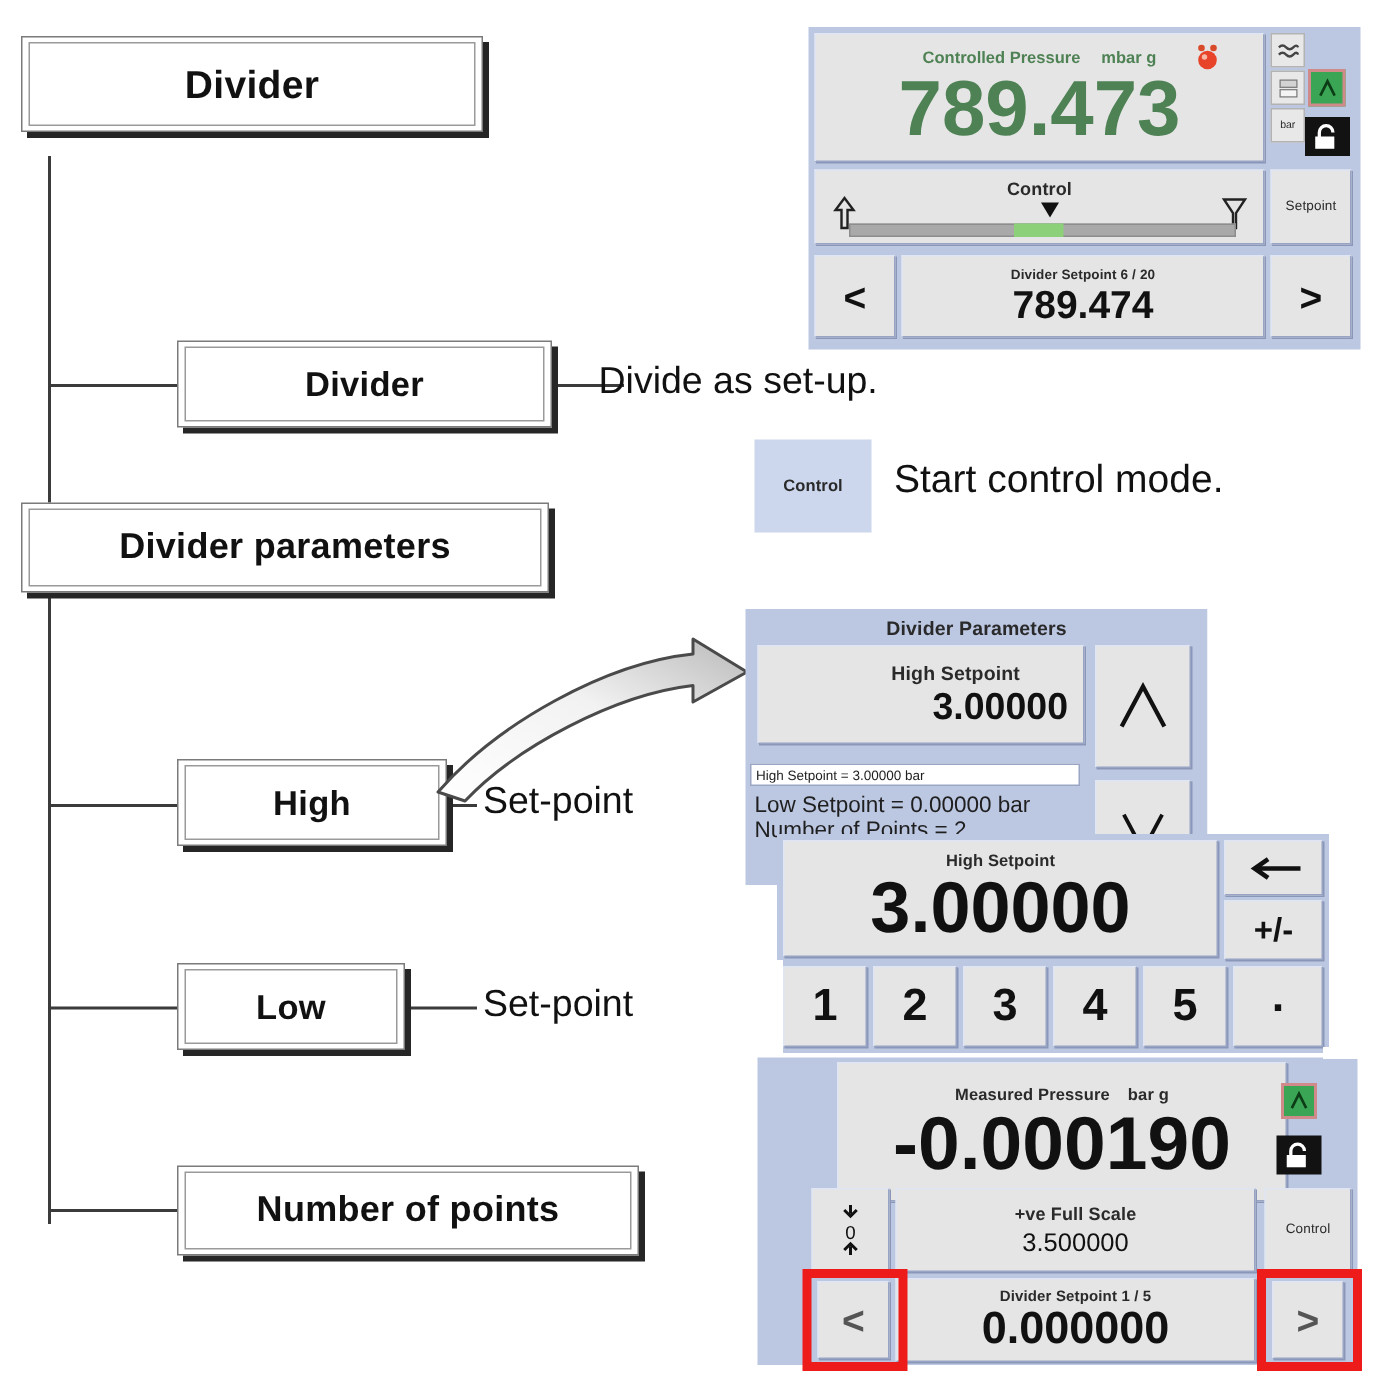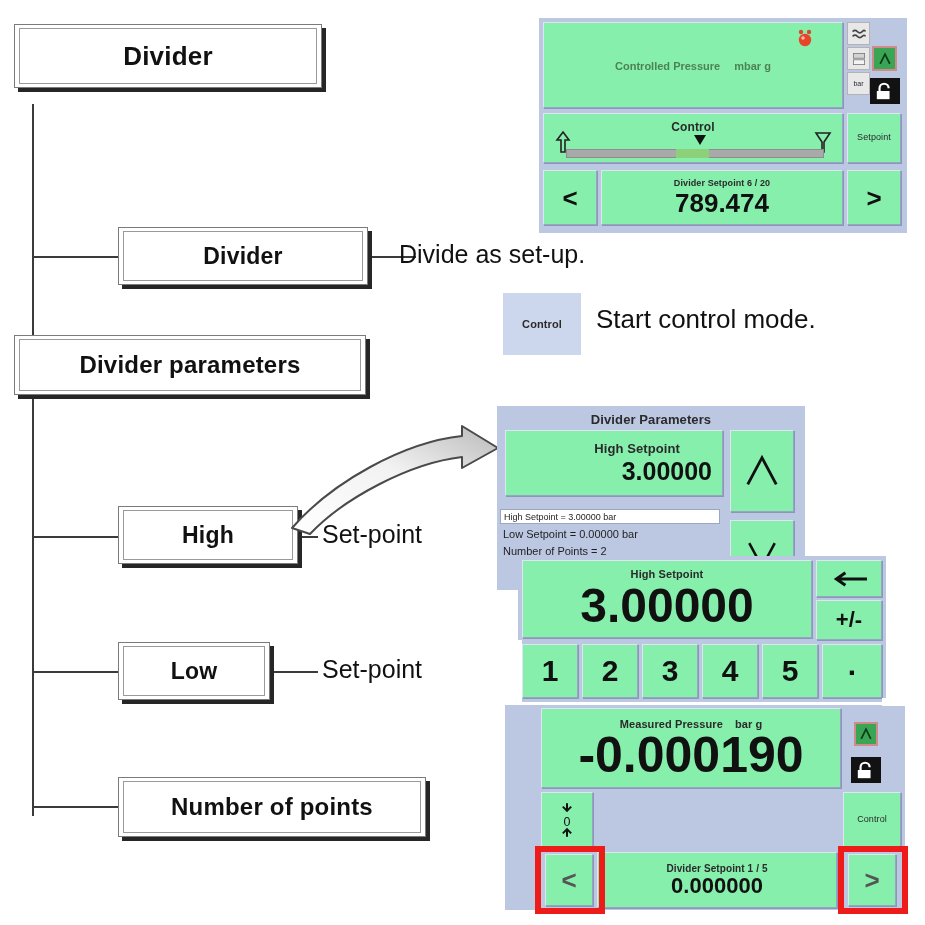--- a/index.html
+++ b/index.html
@@ -39,21 +39,21 @@
   }
 
   
   .dev{
     position:absolute;
     background:#bcc7e2;
     box-sizing:border-box;
   }
   .key{
     position:absolute;
-    background:#86efac;
+    background:#e5e5e5;
     border:1px solid #98a4c4;
     border-top-color:#dfe5f3;
     border-left-color:#dfe5f3;
     box-sizing:border-box;
     box-shadow:1px 1px 0 0 #8b97b8;
     display:flex;align-items:center;justify-content:center;
     color:#1b1b1b;
   }
   .key .stack{display:flex;flex-direction:column;align-items:center;justify-content:center;width:100%;}
   .cap{font-size:10px;font-weight:bold;color:#2a2a2a;line-height:1.1;letter-spacing:.1px;}
@@ -70,21 +70,21 @@
   .tile{position:absolute;box-sizing:border-box;display:flex;align-items:center;justify-content:center;}
   .tile-grey{background:#e8e8e8;border:1px solid #b3b3b3;}
   .tile-green{background:#3aa655;border:2px solid #d08a8a;}
   .tile-black{background:#121212;}
 
   .redbox{position:absolute;border:6px solid #ee1b1b;box-sizing:border-box;background:transparent;}
 
   .white-line{position:absolute;background:#ffffff;}
   .txtline{position:absolute;background:#ffffff;border:1px solid #9aa6c4;box-sizing:border-box;
            font-size:9px;color:#1f1f1f;display:flex;align-items:center;padding-left:3px;}
-  .plainline{position:absolute;font-size:11px;color:#1f1f1f;white-space:nowrap;}
+  .plainline{position:absolute;font-size:15px;color:#1f1f1f;white-space:nowrap;}
 </style>
 </head>
 <body>
 
 <div class="stage">
 
   <div class="fc-line" style="left:32px;top:104px;width:2px;height:712px;"></div>
   <div class="fc-line" style="left:32px;top:256px;width:86px;height:2px;"></div>
   <div class="fc-line" style="left:32px;top:536px;width:86px;height:2px;"></div>
   <div class="fc-line" style="left:32px;top:671px;width:86px;height:2px;"></div>
@@ -153,20 +153,21 @@
   <div class="fc-note" style="left:596px;top:304px;font-size:26px;">Start control mode.</div>
 
   <div class="dev" style="left:539px;top:18px;width:368px;height:215px;"></div>
 
   <div class="key" style="left:543px;top:22px;width:300px;height:86px;">
     <div class="stack">
       <div style="display:flex;gap:14px;align-items:baseline;margin-top:2px;">
         <span class="capGreen">Controlled Pressure</span>
         <span class="capGreen">mbar g</span>
       </div>
+      <div class="bigGreen" style="font-size:52px;margin-top:2px;">789.473</div>
     </div>
   </div>
 
   <svg style="position:absolute;left:794px;top:27px;width:22px;height:22px;" viewBox="0 0 22 22">
     <circle cx="7" cy="5" r="2.2" fill="#d94a2a"></circle>
     <circle cx="15" cy="5" r="2.2" fill="#d94a2a"></circle>
     <circle cx="11" cy="13" r="6.2" fill="#e8442a"></circle>
     <circle cx="9" cy="11" r="1.8" fill="#f7b9a6"></circle>
   </svg>
 
@@ -291,21 +292,21 @@
   </div>
   <div class="key" style="left:762px;top:644px;width:56px;height:54px;">
     <span class="big" style="font-size:30px;">5</span>
   </div>
   <div class="key" style="left:822px;top:644px;width:60px;height:54px;">
     <span class="big" style="font-size:30px;margin-top:-12px;">.</span>
   </div>
 
   <div class="dev" style="left:505px;top:705px;width:400px;height:205px;"></div>
 
-  <div class="key" style="left:541px;top:708px;width:300px;height:80px;">
+  <div class="key" style="left:558px;top:708px;width:300px;height:93px;">
     <div class="stack">
       <div style="display:flex;gap:12px;align-items:baseline;margin-top:2px;">
         <span class="cap" style="font-size:11px;">Measured Pressure</span>
         <span class="cap" style="font-size:11px;">bar g</span>
       </div>
       <div class="big" style="font-size:50px;margin-top:0;">-0.000190</div>
     </div>
   </div>
 
   <div class="tile tile-green" style="left:854px;top:722px;width:24px;height:24px;">
@@ -321,32 +322,38 @@
   </div>
 
   <div class="key" style="left:541px;top:792px;width:52px;height:56px;">
     <svg viewBox="0 0 24 44" style="width:20px;height:40px;">
       <path d="M12,2 L12,9 M7,6 L12,11 L17,6" fill="none" stroke="#111" stroke-width="2.4"></path>
       <text x="12" y="29" font-size="15" font-family="Liberation Sans, sans-serif" fill="#111" text-anchor="middle">0</text>
       <path d="M12,42 L12,35 M7,38 L12,33 L17,38" fill="none" stroke="#111" stroke-width="2.4"></path>
     </svg>
   </div>
 
+  <div class="key" style="left:597px;top:792px;width:240px;height:56px;">
+    <div class="stack">
+      <span class="cap" style="font-size:12px;">+ve Full Scale</span>
+      <span class="big" style="font-size:17px;margin-top:3px;font-weight:normal;">3.500000</span>
+    </div>
+  </div>
 
   <div class="key" style="left:843px;top:792px;width:58px;height:56px;">
     <span class="cap" style="font-size:9px;font-weight:normal;">Control</span>
   </div>
 
   <div class="key" style="left:545px;top:854px;width:48px;height:52px;">
     <span class="big" style="font-size:26px;color:#555;">&lt;</span>
   </div>
   <div class="key" style="left:597px;top:852px;width:240px;height:56px;">
     <div class="stack">
       <span class="cap" style="font-size:10px;">Divider Setpoint 1 / 5</span>
-      <span class="big" style="font-size:22px;margin-top:1px;">0.000000</span>
+      <span class="big" style="font-size:30px;margin-top:1px;">0.000000</span>
     </div>
   </div>
   <div class="key" style="left:848px;top:854px;width:48px;height:52px;">
     <span class="big" style="font-size:26px;color:#555;">&gt;</span>
   </div>
 
   <div class="redbox" style="left:535px;top:846px;width:70px;height:68px;"></div>
   <div class="redbox" style="left:838px;top:846px;width:70px;height:68px;"></div>
 
   <div class="white-line" style="left:497px;top:590px;width:21px;height:10px;"></div>

